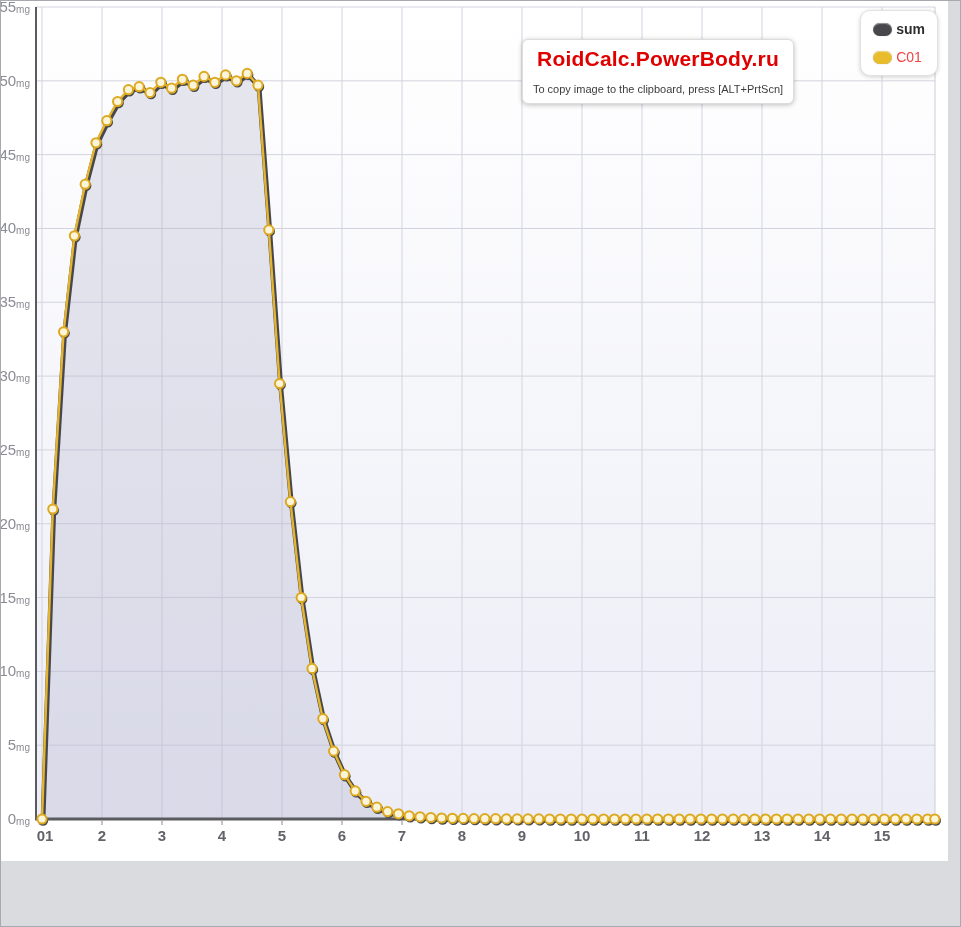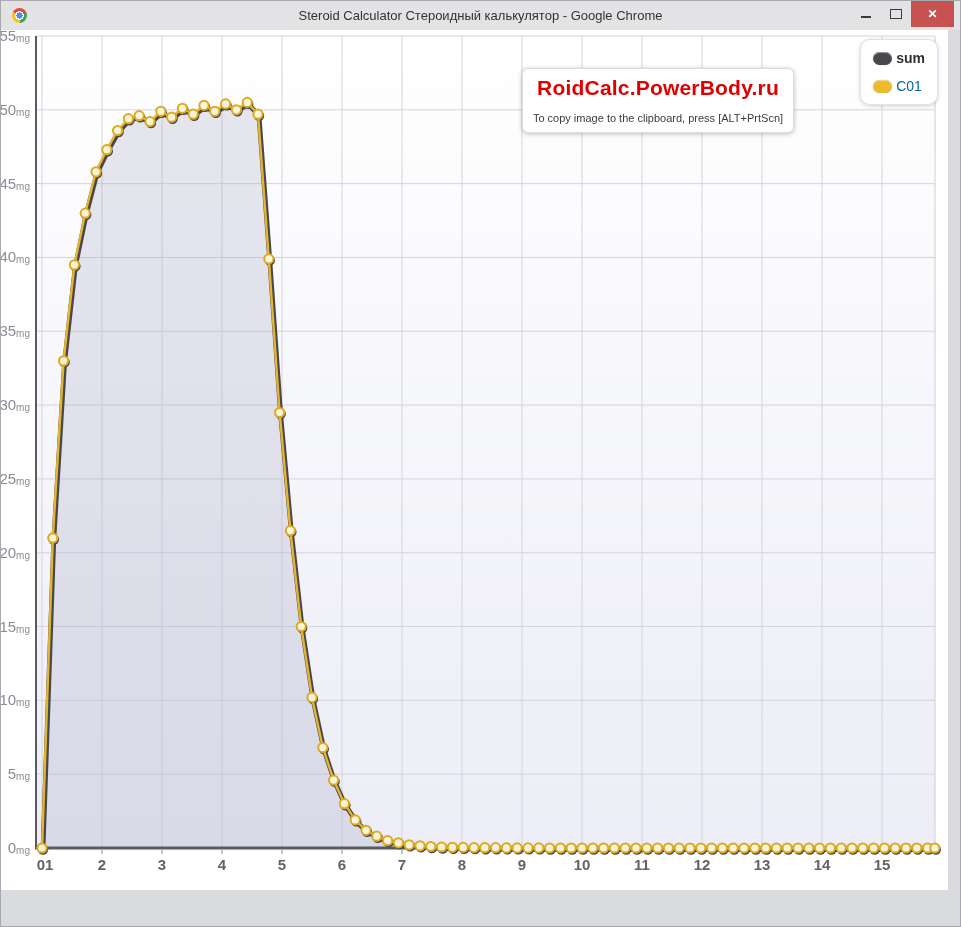--- a/index.html
+++ b/index.html
@@ -56,52 +56,37 @@
     position:absolute;right:10px;top:9px;background:#fff;
     border:1px solid #e2e2e2;border-radius:10px;
     box-shadow:0 1px 4px rgba(0,0,0,.18);
     padding:10px 12px;display:flex;flex-direction:column;gap:12px;z-index:5;
   }
   .legend-item{display:flex;align-items:center;gap:4px;cursor:default;}
   .legend-marker{
     width:19px;height:13px;border-radius:7px;display:inline-block;
     box-shadow:inset 0 1px 1px rgba(255,255,255,.45), 0 0 1px rgba(0,0,0,.35);
   }
-  .legend-label{font-size:14px;color:#0369a1;}
+  .legend-label{font-size:14px;color:#ef4444;}
   .legend-label.primary{font-weight:bold;color:#2e2e2e;}
   
   .overlay-card{
     position:absolute;left:521px;top:38px;width:272px;background:#fff;
     border:1px solid #dcdcdc;border-radius:6px;
     box-shadow:0 1px 5px rgba(0,0,0,.25);
     text-align:center;padding:7px 6px 8px;box-sizing:border-box;z-index:4;
   }
   .overlay-brand{font-size:21px;font-weight:bold;color:#e10000;letter-spacing:.2px;}
   .overlay-hint{font-size:11px;color:#3c3c3c;margin-top:12px;}
 </style>
 </head>
 <body>
 
 <div class="window">
 
-  <div class="titlebar">
-    <span class="chrome-logo"></span>
-    <div class="win-title">Steroid Calculator Стероидный калькулятор - Google Chrome</div>
-    <div class="win-controls">
-      <div class="win-btn">
-          <span class="glyph-min"></span>
-        </div>
-      <div class="win-btn">
-          <span class="glyph-max"></span>
-        </div>
-      <div class="win-btn close" style="background: rgb(199, 80, 80);">
-          <span class="glyph-close">✕</span>
-        </div>
-    </div>
-  </div>
 
 
   <div class="page">
     <svg id="chart-svg" width="947" height="860">
         <defs>
           <linearGradient id="bgGrad" x1="0" y1="0" x2="0" y2="1">
             <stop offset="0" stop-color="#ffffff"></stop>
             <stop offset="1" stop-color="#ecedf6"></stop>
           </linearGradient>
         </defs>

